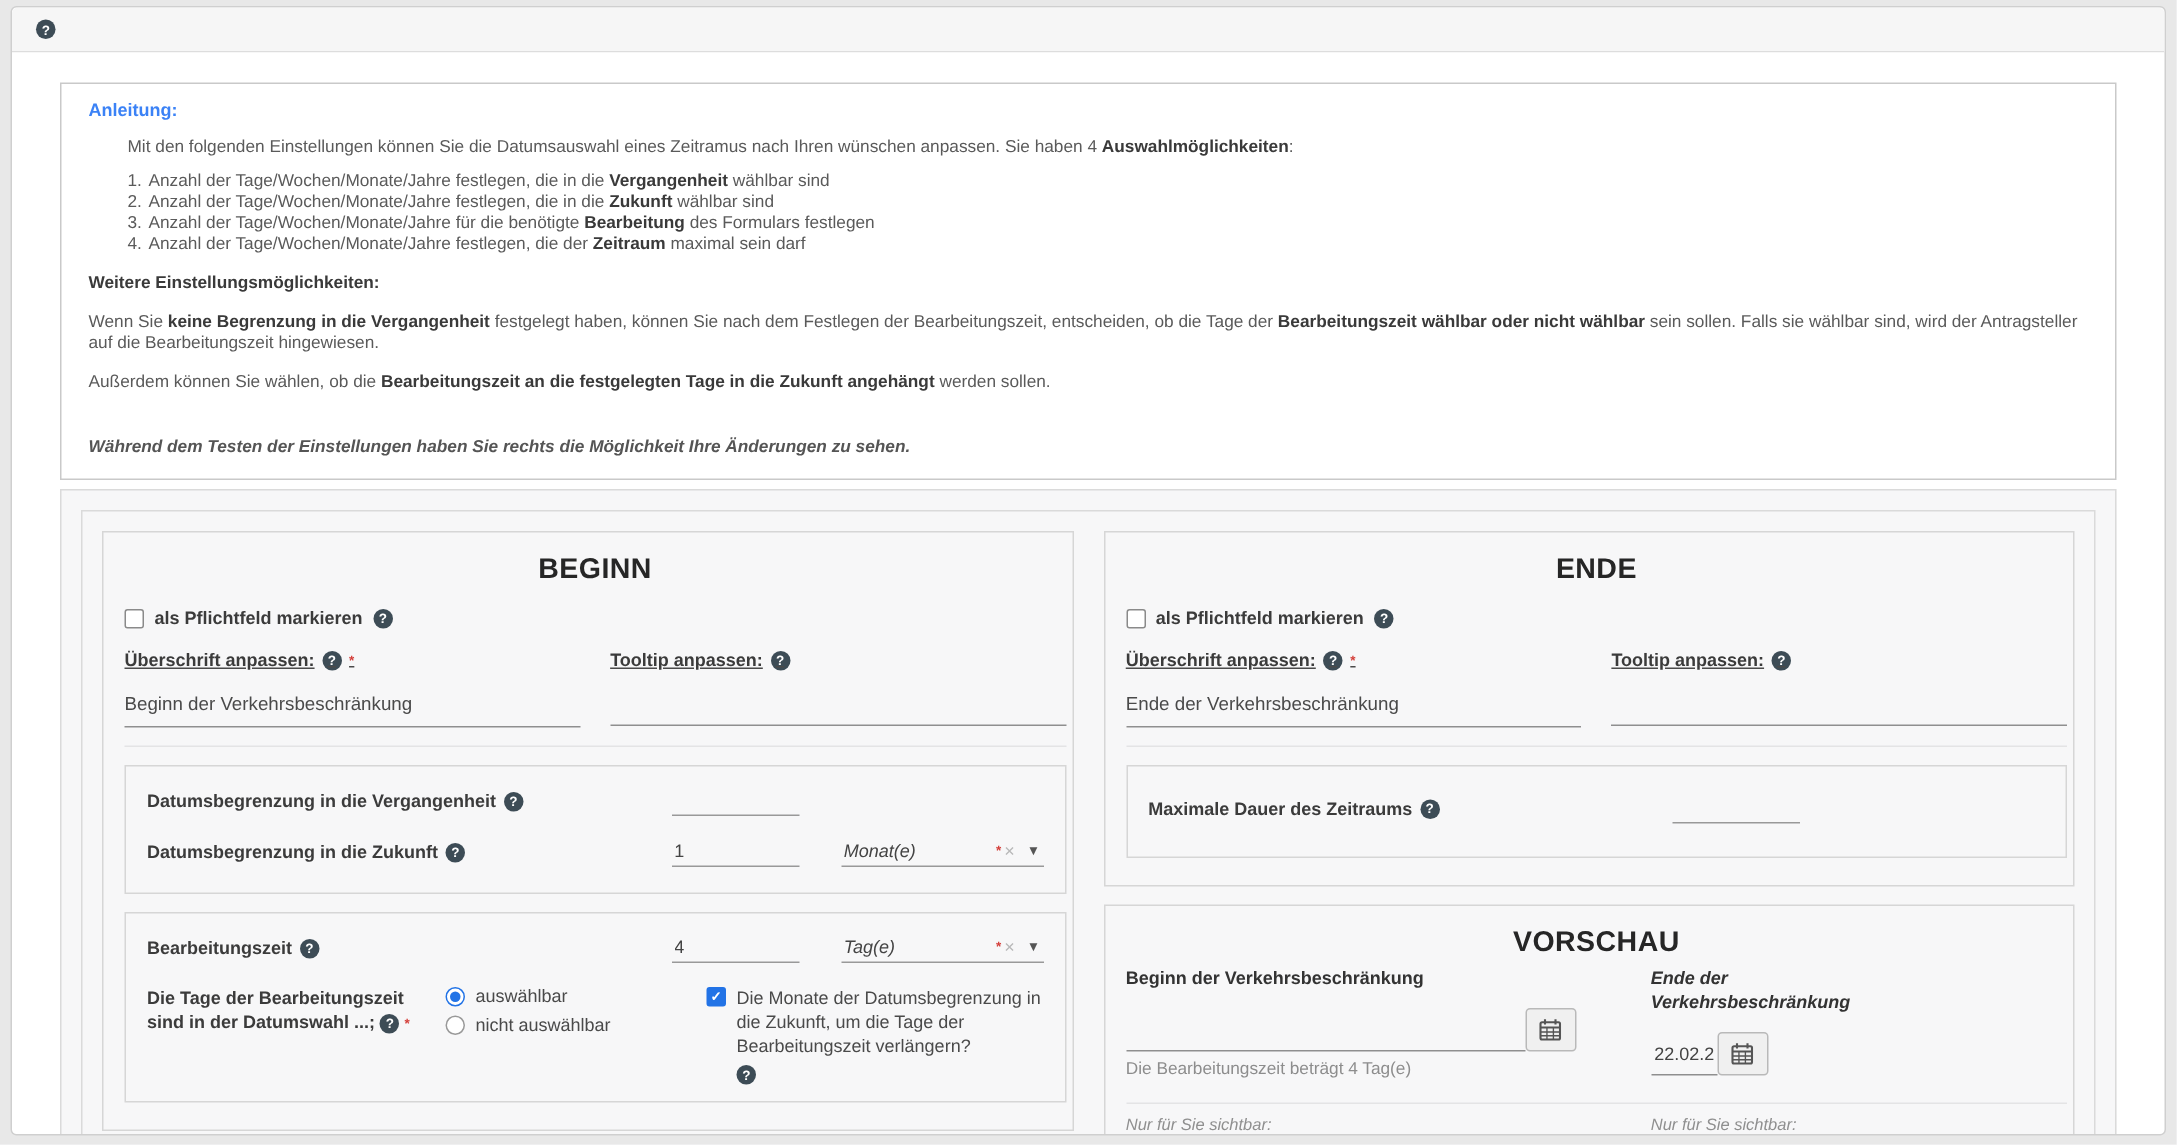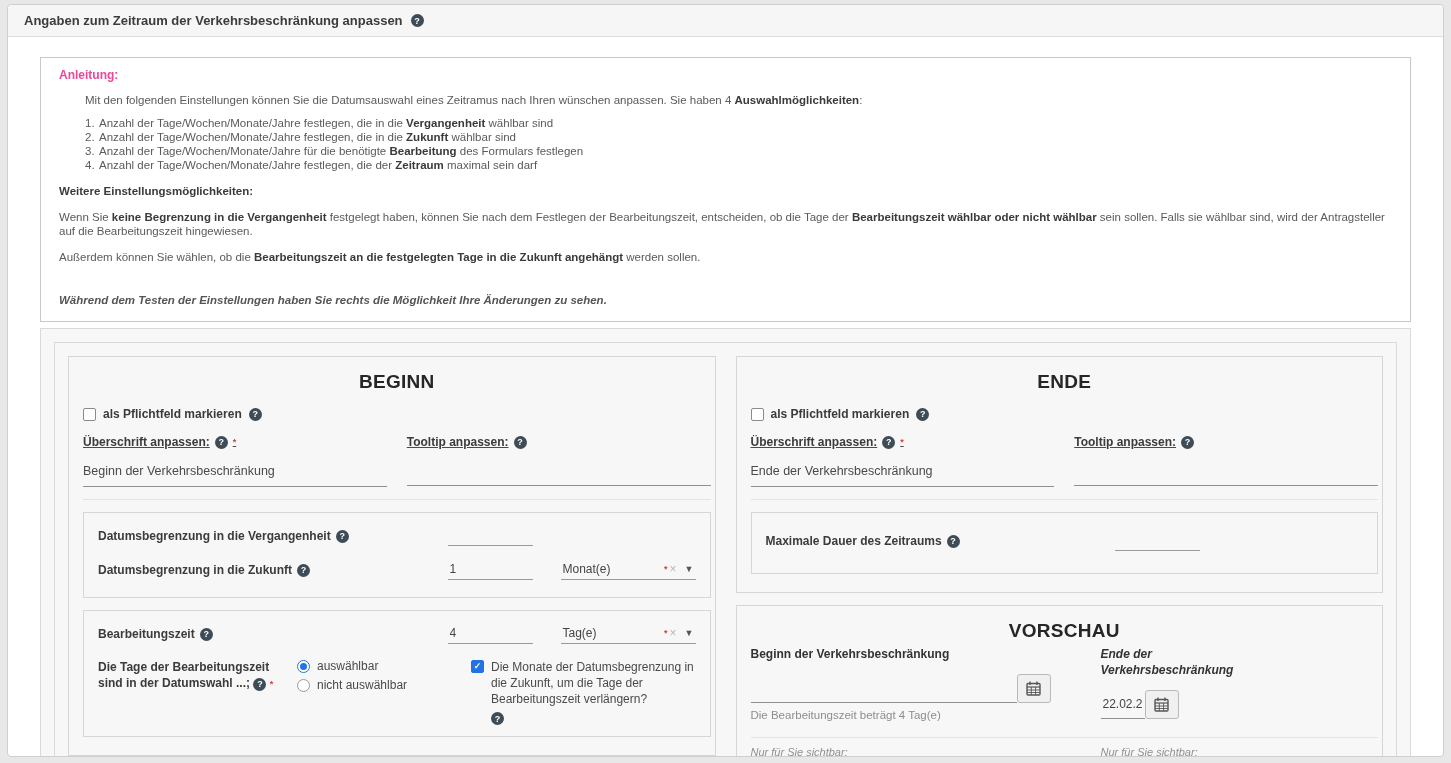--- a/index.html
+++ b/index.html
@@ -11,21 +11,21 @@
   .card-title { font-size: 13px; font-weight: 700; color: #3c3c3c; }
   .card-body { padding: 20px 32px 0 32px; }
 
   .help { display: inline-flex; width: 13px; height: 13px; border-radius: 50%; background: #3d4c56; color: #fff;
           font-size: 9px; font-weight: 700; align-items: center; justify-content: center; flex: 0 0 auto; cursor: pointer; }
   .req { color: #d43f3a; font-size: 9px; font-weight: 700; align-self: flex-start; line-height: 1.6; }
 
   
   .instructions { border: 1px solid #c9c9c9; padding: 10px 18px 12px 18px; font-size: 11.5px; color: #5a5a5a; line-height: 1.25; }
   .instructions b { color: #3a3a3a; }
-  .instr-title { font-weight: 700; font-size: 12px; color: #ec4899; }
+  .instr-title { font-weight: 700; font-size: 12px; color: #3b82f6; }
   .instr-intro { margin: 10px 0 9px 26px; }
   .instr-list { margin-left: 26px; }
   .instr-li { display: flex; line-height: 14px; }
   .instr-li .num { width: 14px; flex: 0 0 auto; }
   .instr-sub { font-weight: 700; color: #3a3a3a; margin: 12px 0 0 0; }
   .instr-p { margin: 11px 0 0 0; }
   .instr-note { margin: 29px 0 2px 0; font-style: italic; font-weight: 600; color: #555; }
 
   
   .settings-outer { margin-top: 6px; border: 1px solid #dadada; background: #f7f7f8; padding: 13px 13px 40px 13px; }
@@ -46,21 +46,21 @@
 
   .panel-sep { border-top: 1px solid #e4e4e5; margin: 12px 0 0 0; }
 
   .inner-box { border: 1px solid #d6d6d6; padding: 6px 14px 10px 14px; margin-top: 12px; }
   .ib-row { display: grid; grid-template-columns: 1fr 85px 135px; column-gap: 28px; align-items: center; min-height: 34px; }
   .ib-row.tall { min-height: 44px; }
   .ib-label { font-weight: 700; font-size: 12px; color: #3b3b3b; display: flex; gap: 5px; align-items: flex-end; }
   .num-input { border: 0; border-bottom: 1px solid #999; background: transparent; font-size: 12px; color: #444;
                padding: 3px 2px; width: 100%; outline: none; font-family: inherit; }
   .select { display: flex; align-items: center; border-bottom: 1px solid #999; padding: 3px 2px; font-size: 12px; color: #444; cursor: pointer; }
-  .select .val { flex: 1; }
+  .select .val { flex: 1; font-style: italic; }
   .select .clear { color: #b9b9b9; font-size: 12px; margin: 0 8px 0 2px; cursor: pointer; }
   .select .caret { color: #555; font-size: 9px; cursor: pointer; }
 
   .choice-row { display: grid; grid-template-columns: 185px 160px 1fr; column-gap: 14px; align-items: start; padding-top: 8px; }
   .choice-label { font-weight: 700; font-size: 12px; color: #3b3b3b; line-height: 1.4; }
   .choice-label .inlineicons { white-space: nowrap; }
   .radio-row { display: flex; gap: 7px; align-items: flex-end; font-size: 12px; color: #4a4a4a; margin-bottom: 5px; cursor: pointer; }
   .radio { width: 13px; height: 13px; border: 1px solid #999; border-radius: 50%; background: #fff; flex: 0 0 auto;
            display: inline-flex; align-items: center; justify-content: center; }
   .radio.sel { border-color: #2273e6; }
@@ -81,21 +81,20 @@
              display: inline-flex; align-items: center; justify-content: center; cursor: pointer; flex: 0 0 auto; }
   .hint { font-size: 11.5px; color: #8d8d8d; margin-top: 6px; }
   .vorschau-sep { border-top: 1px solid #e4e4e5; margin: 16px 0 8px 0; }
   .vis-note { font-style: italic; color: #8f8f8f; font-size: 11px; line-height: 13.5px; }
 </style>
 </head>
 <body>
 
 <div class="card">
   <div class="card-header">
-    <span class="card-title">Angaben zum Zeitraum der Verkehrsbeschränkung anpassen</span>
     <span class="help">?</span>
   </div>
 
   <div class="card-body">
 
     <div class="instructions">
       <div class="instr-title">Anleitung:</div>
       <p class="instr-intro"><span>Mit den folgenden Einstellungen können Sie die Datumsauswahl eines Zeitramus nach Ihren wünschen anpassen. Sie haben 4 </span><b>Auswahlmöglichkeiten</b><span>:</span></p>
       <div class="instr-list">
         <div class="instr-li">

